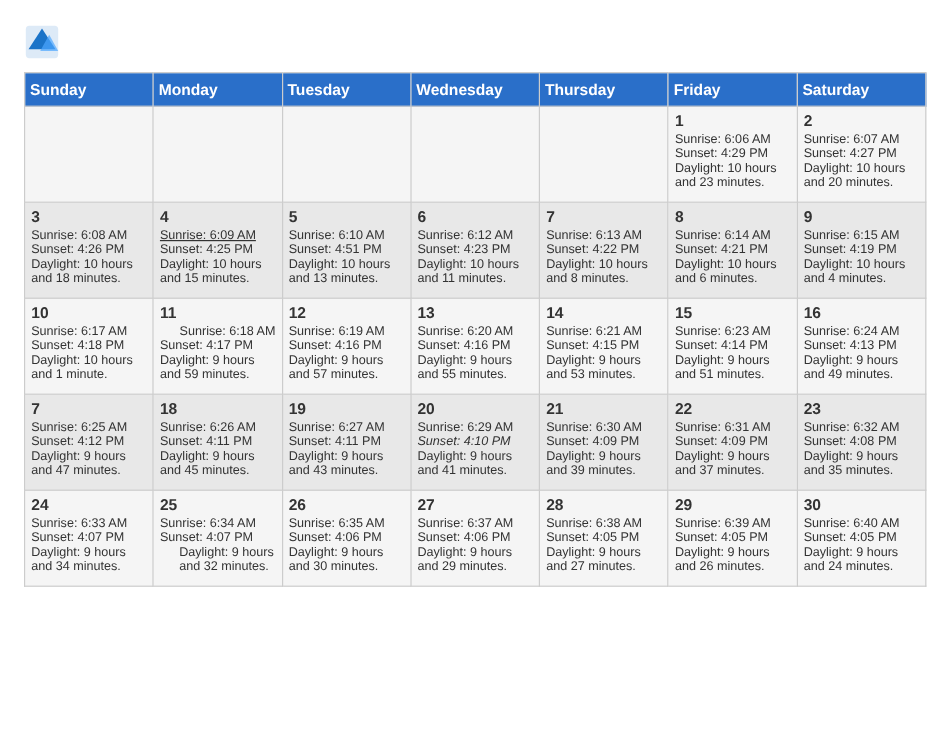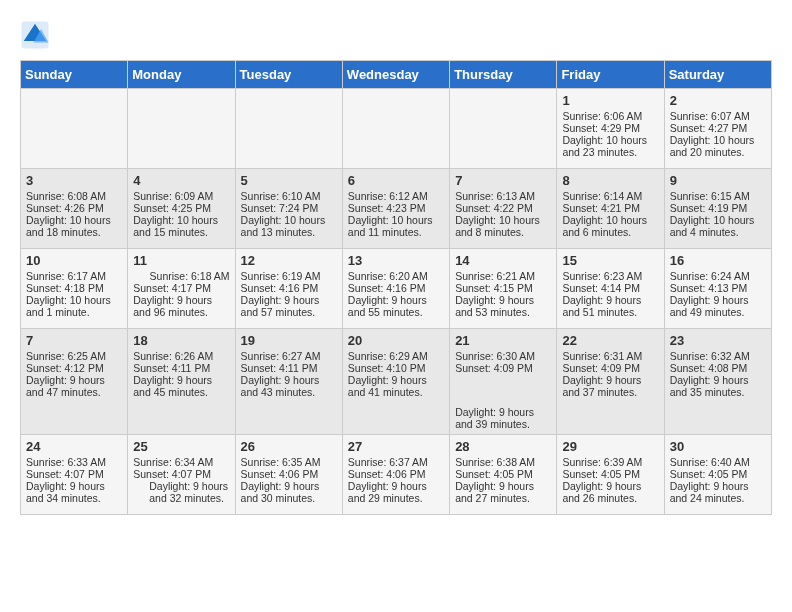--- a/index.html
+++ b/index.html
@@ -136,28 +136,28 @@
       </tr>
       <tr>
         <td>
           <span class="day-num">3</span>
           <span style="display: block;">Sunrise: 6:08 AM</span>
           <span style="display: block;">Sunset: 4:26 PM</span>
           <span style="display: block;">Daylight: 10 hours and 18 minutes.</span>
         </td>
         <td>
           <span class="day-num">4</span>
-          <span style="display: block;">Sunrise: 6:09 AM</span>
+          <span style="display: block; text-decoration: underline;">Sunrise: 6:09 AM</span>
           <span style="display: block;">Sunset: 4:25 PM</span>
           <span style="display: block;">Daylight: 10 hours and 15 minutes.</span>
         </td>
         <td>
           <span class="day-num">5</span>
           <span style="display: block;">Sunrise: 6:10 AM</span>
-          <span style="display: block;">Sunset: 7:24 PM</span>
+          <span style="display: block;">Sunset: 4:51 PM</span>
           <span style="display: block;">Daylight: 10 hours and 13 minutes.</span>
         </td>
         <td>
           <span class="day-num">6</span>
           <span style="display: block;">Sunrise: 6:12 AM</span>
           <span style="display: block;">Sunset: 4:23 PM</span>
           <span style="display: block;">Daylight: 10 hours and 11 minutes.</span>
         </td>
         <td>
           <span class="day-num">7</span>
@@ -182,21 +182,21 @@
         <td>
           <span class="day-num">10</span>
           <span style="display: block;">Sunrise: 6:17 AM</span>
           <span style="display: block;">Sunset: 4:18 PM</span>
           <span style="display: block;">Daylight: 10 hours and 1 minute.</span>
         </td>
         <td>
           <span class="day-num">11</span>
           <span style="display: block; text-align: right;">Sunrise: 6:18 AM</span>
           <span style="display: block;">Sunset: 4:17 PM</span>
-          <span style="display: block;">Daylight: 9 hours and 96 minutes.</span>
+          <span style="display: block;">Daylight: 9 hours and 59 minutes.</span>
         </td>
         <td>
           <span class="day-num">12</span>
           <span style="display: block;">Sunrise: 6:19 AM</span>
           <span style="display: block;">Sunset: 4:16 PM</span>
           <span style="display: block;">Daylight: 9 hours and 57 minutes.</span>
         </td>
         <td>
           <span class="day-num">13</span>
           <span style="display: block;">Sunrise: 6:20 AM</span>
@@ -237,28 +237,28 @@
         </td>
         <td>
           <span class="day-num">19</span>
           <span style="display: block;">Sunrise: 6:27 AM</span>
           <span style="display: block;">Sunset: 4:11 PM</span>
           <span style="display: block;">Daylight: 9 hours and 43 minutes.</span>
         </td>
         <td>
           <span class="day-num">20</span>
           <span style="display: block;">Sunrise: 6:29 AM</span>
-          <span style="display: block;">Sunset: 4:10 PM</span>
+          <span style="display: block; font-style: italic;">Sunset: 4:10 PM</span>
           <span style="display: block;">Daylight: 9 hours and 41 minutes.</span>
         </td>
         <td>
           <span class="day-num">21</span>
           <span style="display: block;">Sunrise: 6:30 AM</span>
           <span style="display: block;">Sunset: 4:09 PM</span>
-          <span style="display: block; margin-top: 32px;">Daylight: 9 hours and 39 minutes.</span>
+          <span style="display: block;">Daylight: 9 hours and 39 minutes.</span>
         </td>
         <td>
           <span class="day-num">22</span>
           <span style="display: block;">Sunrise: 6:31 AM</span>
           <span style="display: block;">Sunset: 4:09 PM</span>
           <span style="display: block;">Daylight: 9 hours and 37 minutes.</span>
         </td>
         <td>
           <span class="day-num">23</span>
           <span style="display: block;">Sunrise: 6:32 AM</span>

